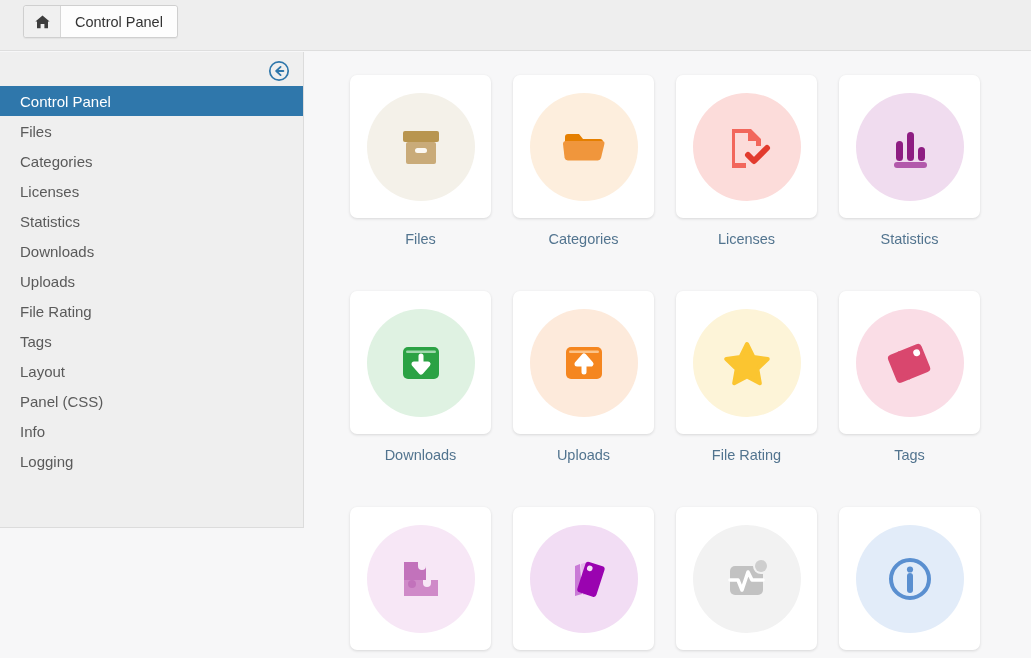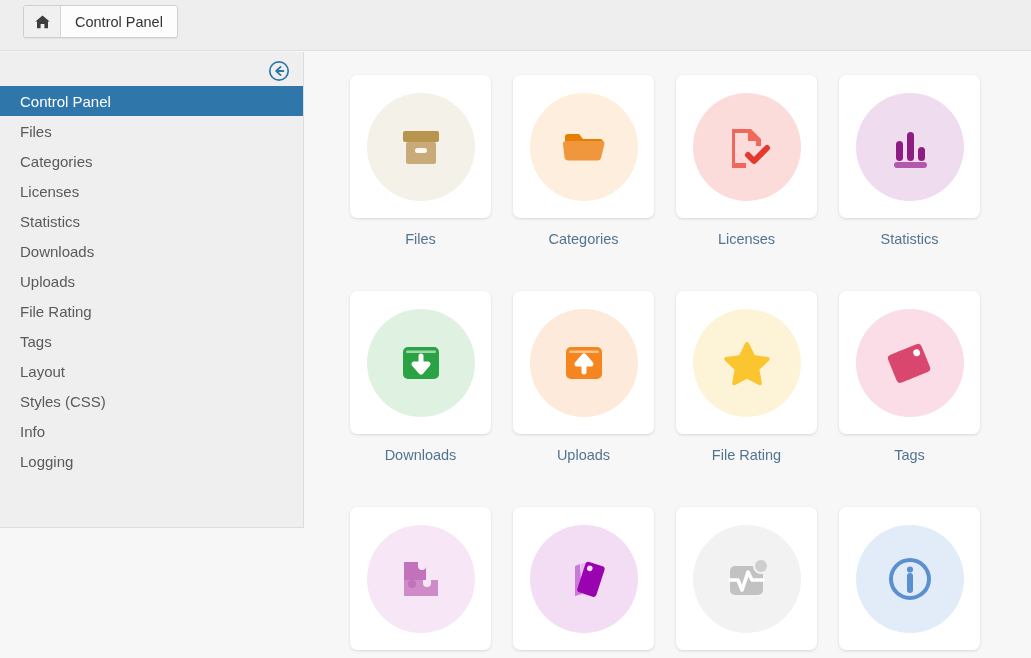--- a/index.html
+++ b/index.html
@@ -193,21 +193,21 @@
       <div class="nav-item">
         <span>File Rating</span>
       </div>
       <div class="nav-item">
         <span>Tags</span>
       </div>
       <div class="nav-item">
         <span>Layout</span>
       </div>
       <div class="nav-item">
-        <span>Styles (CSS)</span>
+        <span>Panel (CSS)</span>
       </div>
       <div class="nav-item">
         <span>Info</span>
       </div>
       <div class="nav-item">
         <span>Logging</span>
       </div>
     </div>
 </div>
 

